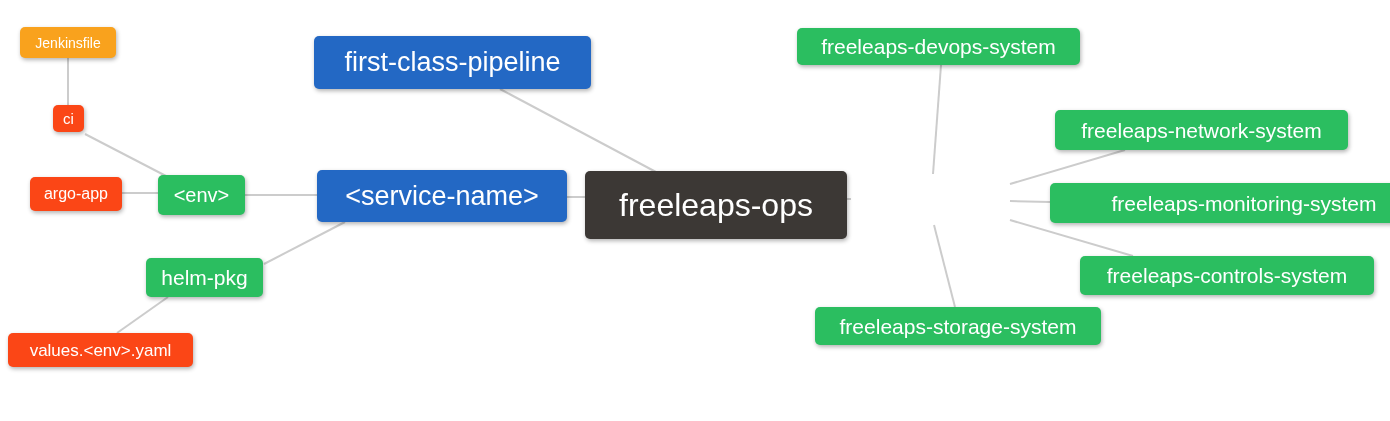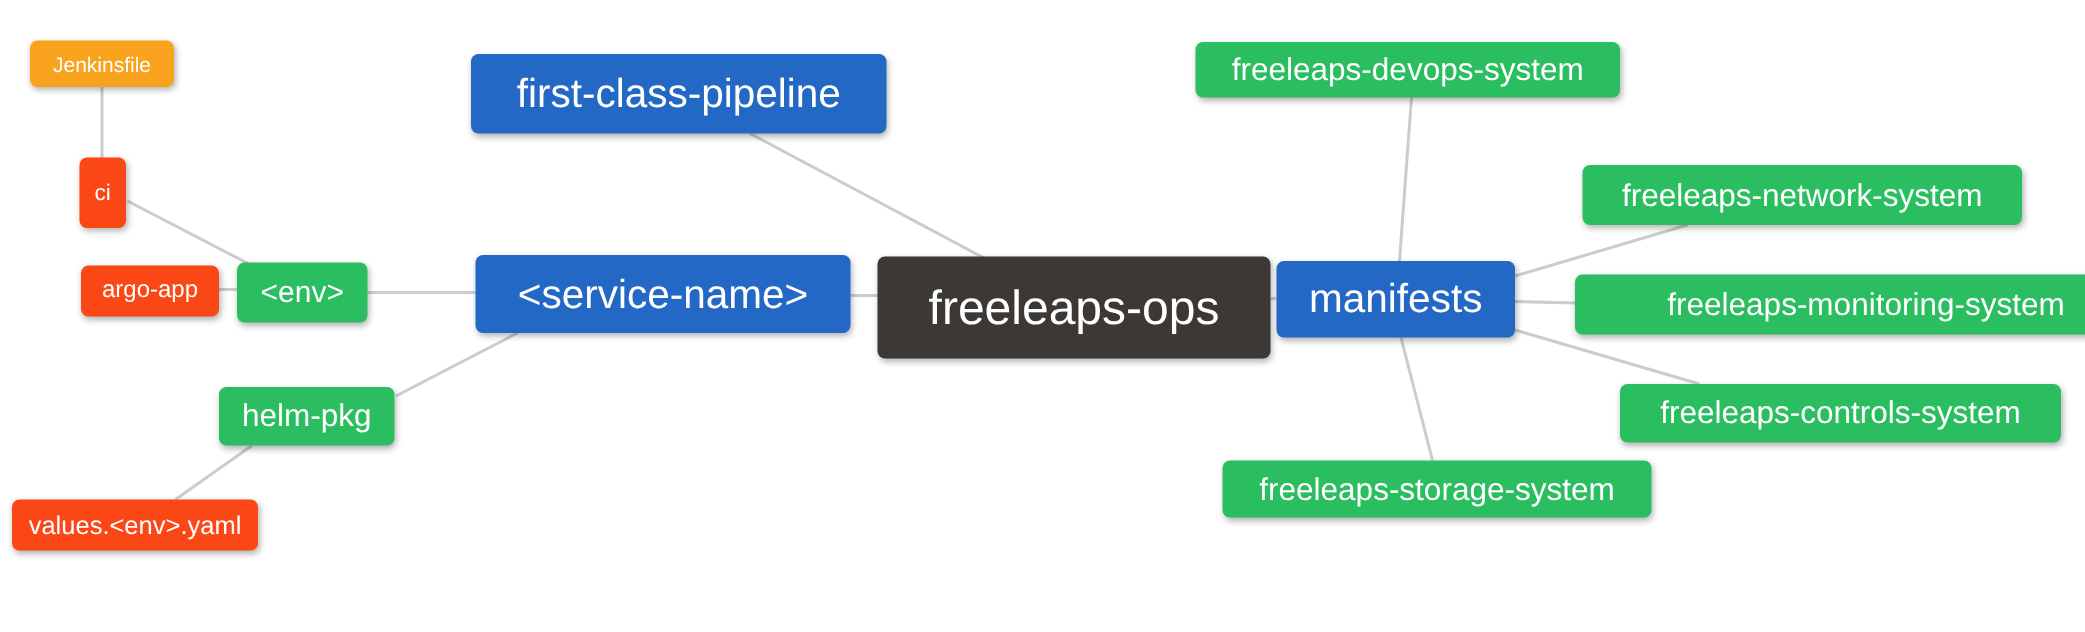--- a/index.html
+++ b/index.html
@@ -51,27 +51,26 @@
       <line x1="500" y1="89" x2="656" y2="172" stroke="#cccccc" stroke-width="2"></line>
       <line x1="567" y1="197" x2="585" y2="197" stroke="#cccccc" stroke-width="2"></line>
       <line x1="847" y1="199" x2="851" y2="199" stroke="#cccccc" stroke-width="2"></line>
       <line x1="933" y1="174" x2="941" y2="65" stroke="#cccccc" stroke-width="2"></line>
       <line x1="1010" y1="184" x2="1125" y2="150" stroke="#cccccc" stroke-width="2"></line>
       <line x1="1010" y1="201" x2="1050" y2="202" stroke="#cccccc" stroke-width="2"></line>
       <line x1="1010" y1="220" x2="1133" y2="256" stroke="#cccccc" stroke-width="2"></line>
       <line x1="934" y1="225" x2="955" y2="307" stroke="#cccccc" stroke-width="2"></line>
     </svg>
 <div class="node" style="left: 20px; top: 27px; width: 96px; height: 31px; background: rgb(249, 162, 29); font-size: 14px; color: rgb(255, 255, 255);">Jenkinsfile</div>
-    <div class="node" style="left: 53px; top: 105px; width: 31px; height: 47px; background: rgb(251, 70, 22); font-size: 15px; color: rgb(255, 255, 255);">ci</div>
-    <div class="node" style="left: 30px; top: 177px; width: 92px; height: 34px; background: rgb(251, 70, 22); font-size: 16px; color: rgb(255, 255, 255); margin-left: 24px;">argo-app</div>
+    <div class="node" style="left: 53px; top: 105px; width: 31px; height: 27px; background: rgb(251, 70, 22); font-size: 15px; color: rgb(255, 255, 255);">ci</div>
+    <div class="node" style="left: 30px; top: 177px; width: 92px; height: 34px; background: rgb(251, 70, 22); font-size: 16px; color: rgb(255, 255, 255);">argo-app</div>
     <div class="node" style="left: 158px; top: 175px; width: 87px; height: 40px; background: rgb(43, 190, 96); font-size: 20px; color: rgb(255, 255, 255);">&lt;env&gt;</div>
     <div class="node" style="left: 146px; top: 258px; width: 117px; height: 39px; background: rgb(43, 190, 96); font-size: 21px; color: rgb(255, 255, 255);">helm-pkg</div>
-    <div class="node" style="left: 8px; top: 333px; width: 164px; height: 34px; background: rgb(251, 70, 22); font-size: 17px; color: rgb(255, 255, 255);">values.&lt;env&gt;.yaml</div>
+    <div class="node" style="left: 8px; top: 333px; width: 185px; height: 34px; background: rgb(251, 70, 22); font-size: 17px; color: rgb(255, 255, 255);">values.&lt;env&gt;.yaml</div>
     <div class="node" style="left: 317px; top: 170px; width: 250px; height: 52px; background: rgb(35, 104, 196); font-size: 27px; color: rgb(255, 255, 255);">&lt;service-name&gt;</div>
     <div class="node" style="left: 314px; top: 36px; width: 277px; height: 53px; background: rgb(35, 104, 196); font-size: 27px; color: rgb(255, 255, 255);">first-class-pipeline</div>
     <div class="node" style="left: 585px; top: 171px; width: 262px; height: 68px; background: rgb(60, 56, 53); font-size: 32px; color: rgb(255, 255, 255);">freeleaps-ops</div>
-    <div class="node" style="left: 851px; top: 174px; width: 159px; height: 51px; background: rgb(35, 104, 196); font-size: 27px; color: rgb(255, 255, 255);">manifests</div>
     <div class="node" style="left: 797px; top: 28px; width: 283px; height: 37px; background: rgb(43, 190, 96); font-size: 21px; color: rgb(255, 255, 255); text-align: right;">freeleaps-devops-system</div>
     <div class="node" style="left: 1055px; top: 110px; width: 293px; height: 40px; background: rgb(43, 190, 96); font-size: 21px; color: rgb(255, 255, 255);">freeleaps-network-system</div>
     <div class="node" style="left: 1050px; top: 183px; width: 388px; height: 40px; background: rgb(43, 190, 96); font-size: 21px; color: rgb(255, 255, 255);">freeleaps-monitoring-system</div>
     <div class="node" style="left: 1061px; top: 256px; width: 294px; height: 39px; background: rgb(43, 190, 96); font-size: 21px; color: rgb(255, 255, 255); margin-left: 19px;">freeleaps-controls-system</div>
     <div class="node" style="left: 815px; top: 307px; width: 286px; height: 38px; background: rgb(43, 190, 96); font-size: 21px; color: rgb(255, 255, 255); text-align: right;">freeleaps-storage-system</div>
   </div>
 
 </body></html>

